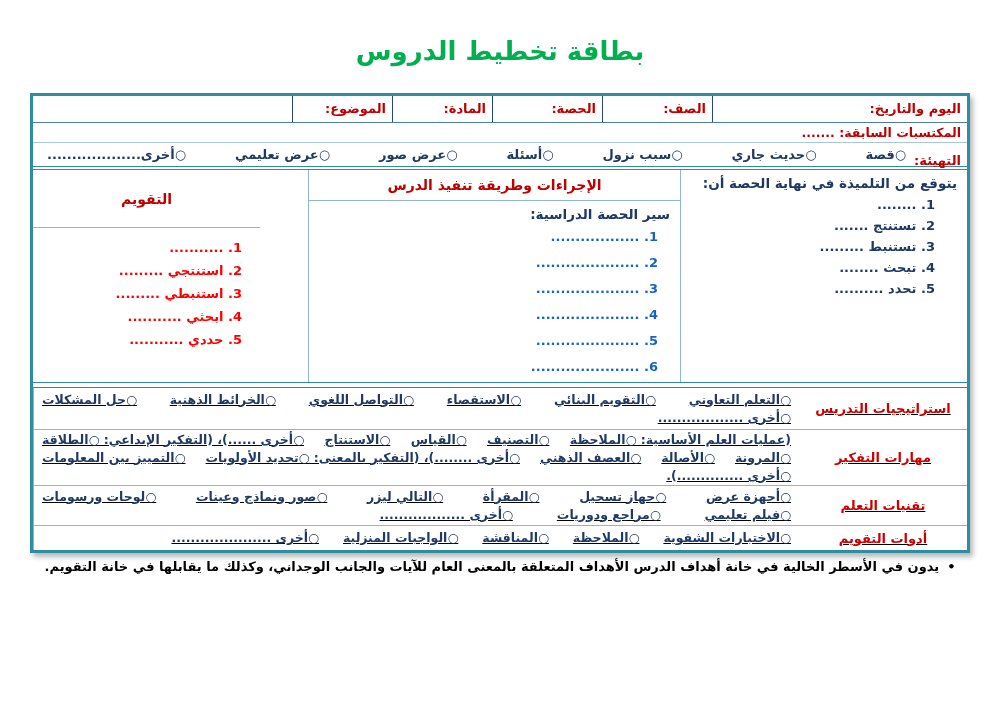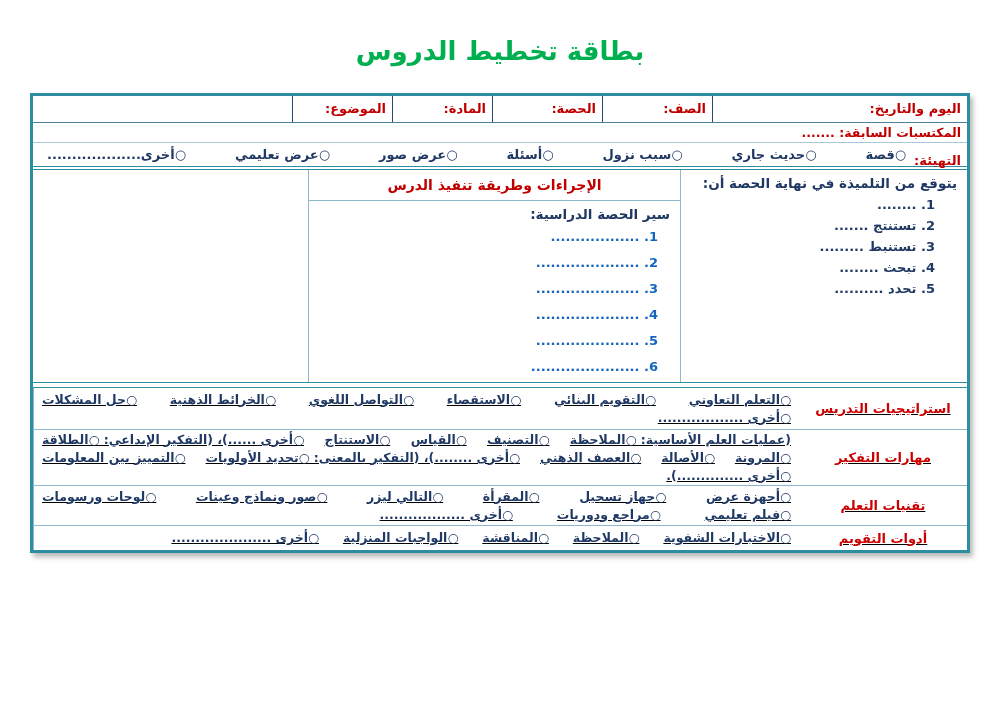--- a/index.html
+++ b/index.html
@@ -145,20 +145,32 @@
               <li>..................</li>
               <li>.....................</li>
               <li>.....................</li>
               <li>.....................</li>
               <li>.....................</li>
               <li>......................</li>
             </ol>
         </div>
       </div>
 
+      <div class="colB colEval">
+        <div class="hd center">التقويم</div>
+        <div class="bd evalBd">
+          <ol class="evalList">
+              <li>...........</li>
+              <li>استنتجي .........</li>
+              <li>استنبطي .........</li>
+              <li>ابحثي ...........</li>
+              <li>حددي ...........</li>
+            </ol>
+        </div>
+      </div>
 
     </div>
 
     <div class="secC">
 
       <div class="rowC r-strat">
         <div class="labelCell">استراتيجيات التدريس</div>
         <div class="contentCell">
           <div class="line justify">
               <span>○التعلم التعاوني</span>
@@ -225,14 +237,17 @@
               <span>○المناقشة</span>
               <span>○الواجبات المنزلية</span>
               <span>○أخرى .....................</span>
             </div>
         </div>
       </div>
 
     </div>
   </div>
 
+  <div class="footnote">
+    <span class="bullet">•</span><span>يدون في الأسطر الخالية في خانة أهداف الدرس الأهداف المتعلقة بالمعنى العام للآيات والجانب الوجداني، وكذلك ما يقابلها في خانة التقويم.</span>
+  </div>
 
 </div>
 
 </body></html>

